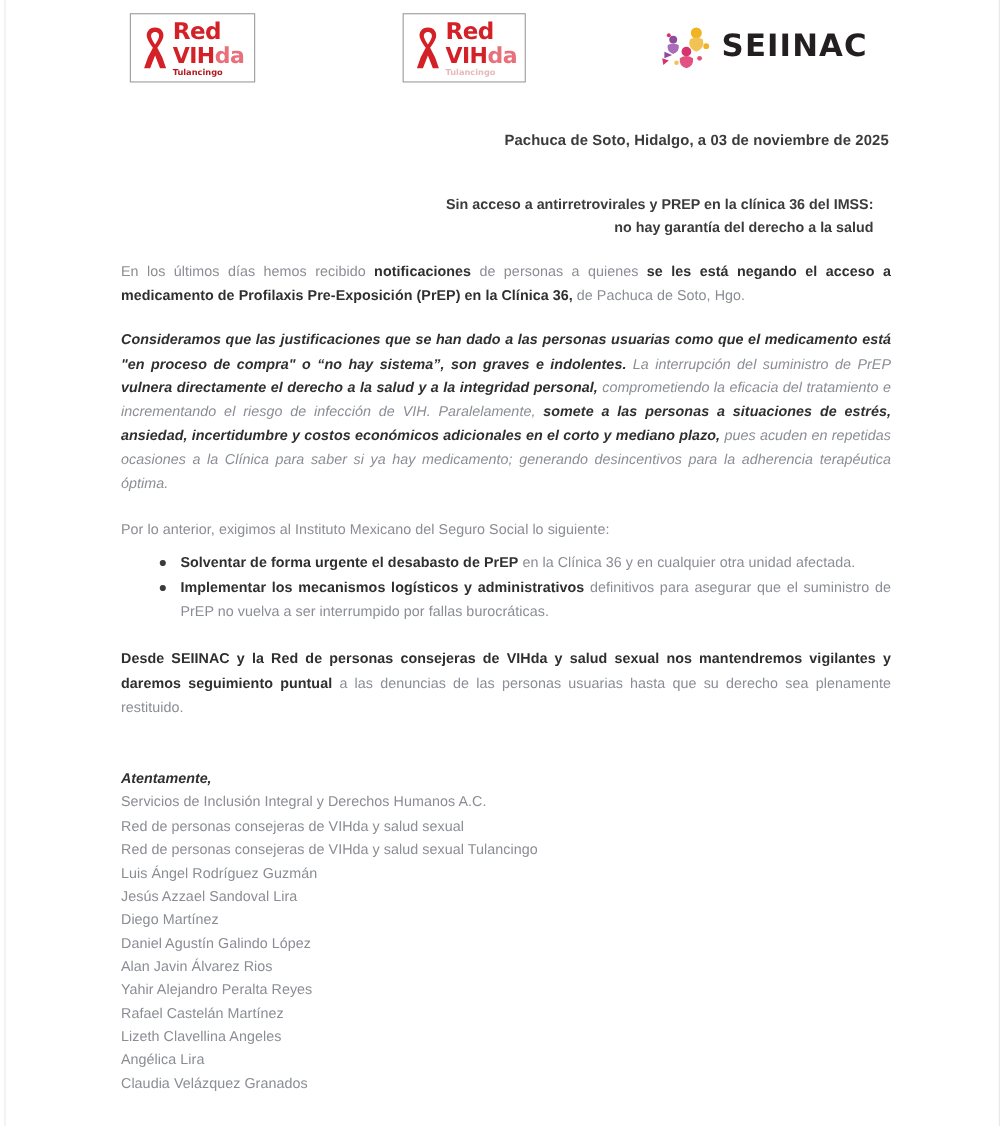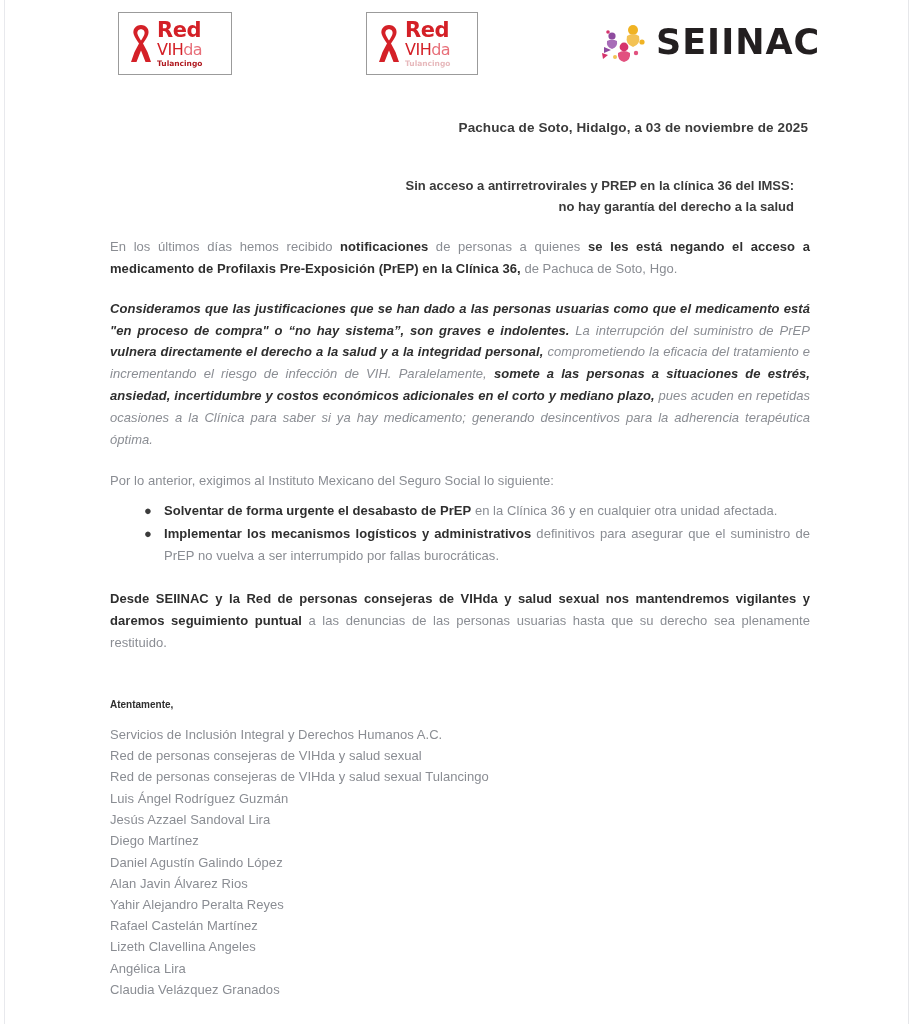--- a/index.html
+++ b/index.html
@@ -70,22 +70,22 @@
   .logo-red {
     font-family: "DejaVu Sans", sans-serif;
     font-weight: bold;
     font-size: 21px;
     color: #d42027;
     letter-spacing: -0.5px;
     display: block;
   }
   .logo-vihda {
     font-family: "DejaVu Sans", sans-serif;
-    font-weight: normal;
-    font-size: 16px;
+    font-weight: bold;
+    font-size: 20px;
     color: #d42027;
     letter-spacing: -0.5px;
     display: block;
     margin-top: 1px;
   }
   .logo-vihda .soft { color: #e8707a; }
   .logo-sub {
     font-family: "DejaVu Sans", sans-serif;
     font-weight: bold;
     font-size: 7.5px;
@@ -108,21 +108,21 @@
   .seiinac-mark {
     width: 52px;
     height: 44px;
     flex: 0 0 52px;
     position: relative;
   }
   .seiinac-mark svg { display: block; }
   .seiinac-text {
     font-family: "DejaVu Sans", sans-serif;
     font-weight: bold;
-    font-size: 35px;
+    font-size: 28px;
     letter-spacing: 1px;
     color: #231f20;
     margin-left: 4px;
     line-height: 1;
   }
 
   
   .content {
     position: absolute;
     left: 110px;
@@ -183,25 +183,26 @@
     color: #3b3b3b;
     font-size: 13px;
     line-height: 1.68;
   }
 
   
   .signoff {
     margin-top: 44px;
   }
   .signoff .salutation {
-    font-size: 10px;
+    font-size: 13px;
     font-weight: bold;
     color: #2f2f2f;
     line-height: 1.62;
-    margin: 0 0 10px 0;
+    margin: 0 0 0 0;
+    font-style: italic;
   }
   .signoff .org,
   .signoff .name {
     font-size: 13px;
     color: #8a8d93;
     line-height: 1.63;
     margin: 0;
     letter-spacing: 0.05px;
   }
   .signatories { margin-top: 1px; }

